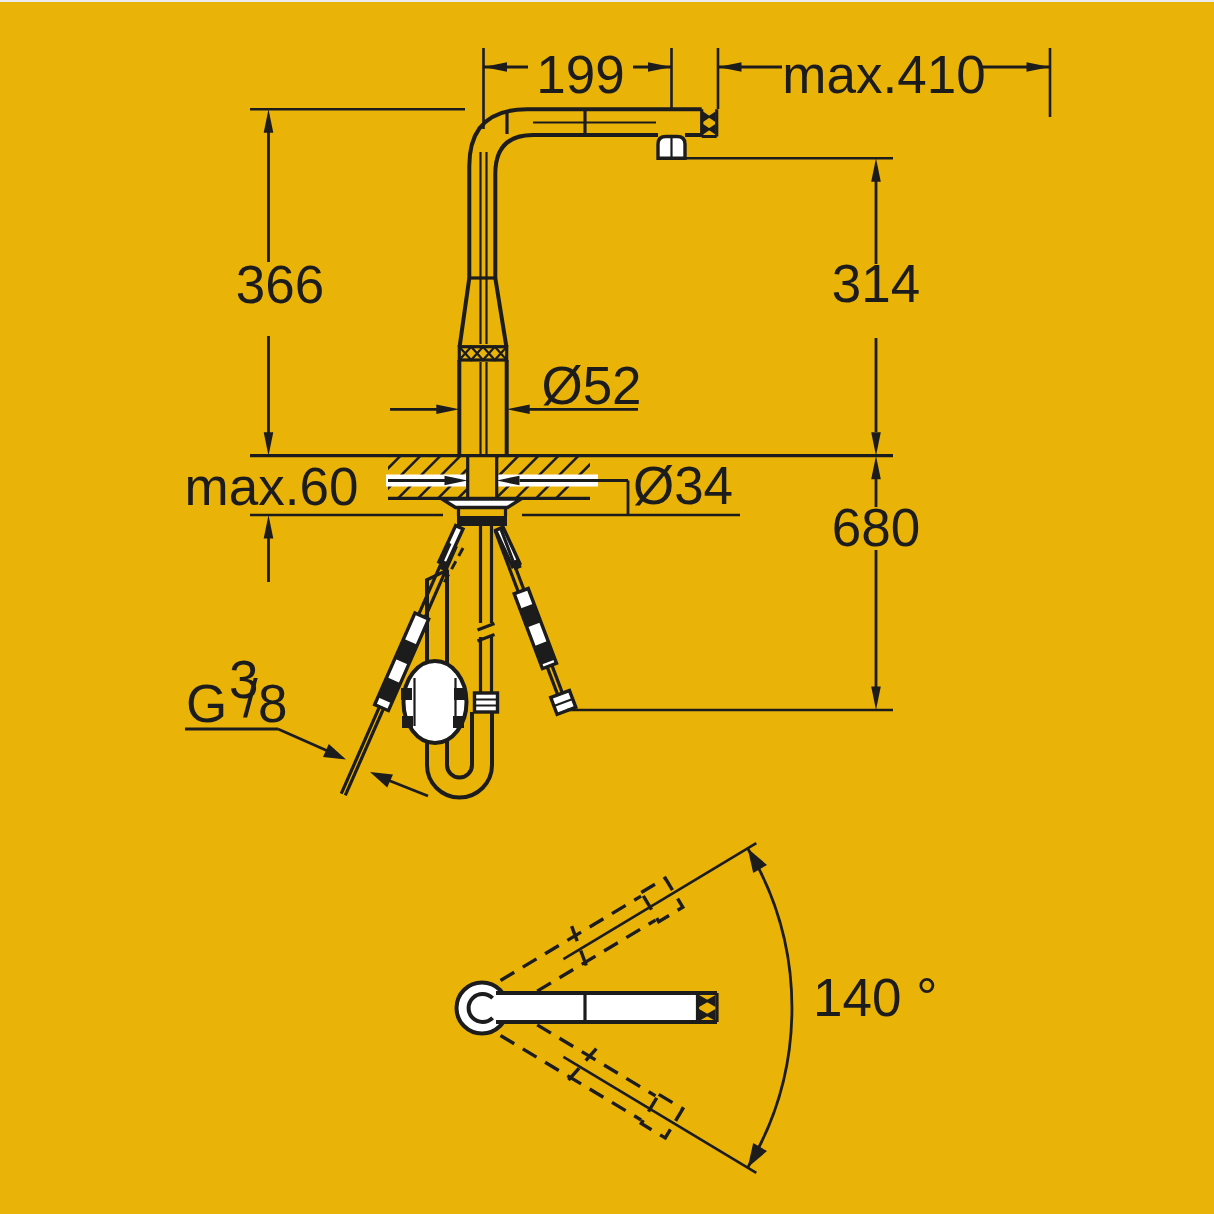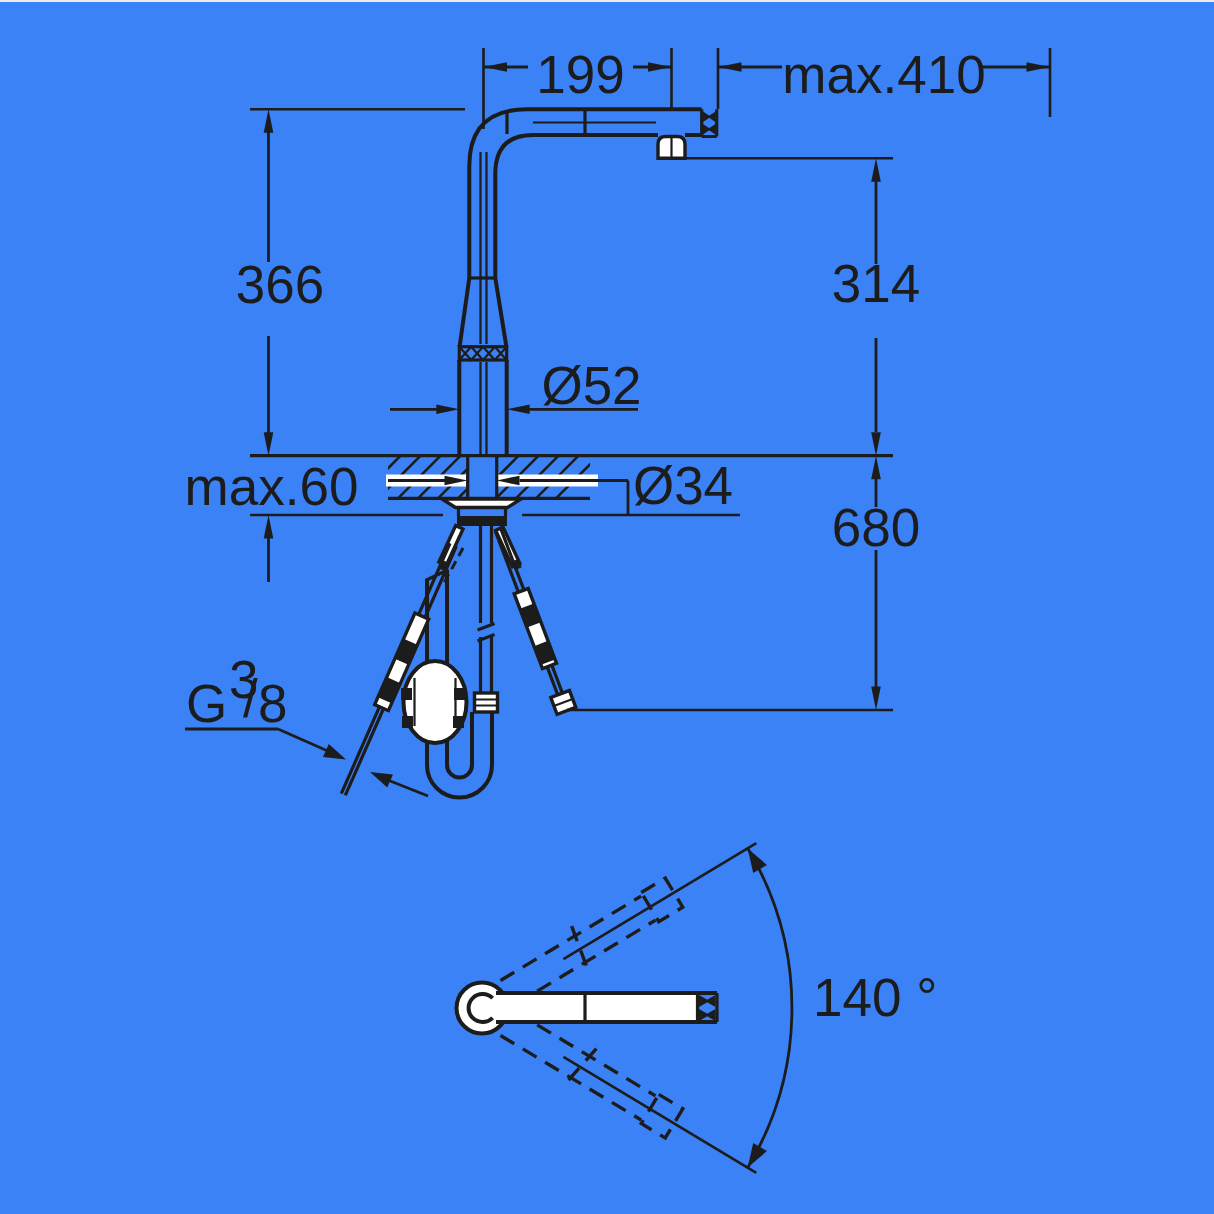--- a/index.html
+++ b/index.html
@@ -1,16 +1,16 @@
 <!DOCTYPE html>
 <html><head>
 <meta charset="utf-8">
 <style>
   html,body{margin:0;padding:0;background:#ffffff;}
-  .page{position:relative;width:1214px;height:1214px;background:#3b82f6;overflow:hidden;
+  .page{position:relative;width:1214px;height:1214px;background:#eab308;overflow:hidden;
         font-family:"Liberation Sans", sans-serif;}
   svg{display:block;}
   
   .s2{stroke:#1c1c1c;stroke-width:2.2;fill:none;}
   .s3{stroke:#1c1c1c;stroke-width:3.2;fill:none;}
   .s4{stroke:#1c1c1c;stroke-width:4;fill:none;}
   .s3f{stroke:#1c1c1c;stroke-width:3.4;fill:#fff;}
   .s4f{stroke:#1c1c1c;stroke-width:4;fill:#fff;}
   .dim{stroke:#1c1c1c;stroke-width:2.8;fill:none;}
   .thin{stroke:#1c1c1c;stroke-width:2.6;fill:none;}

